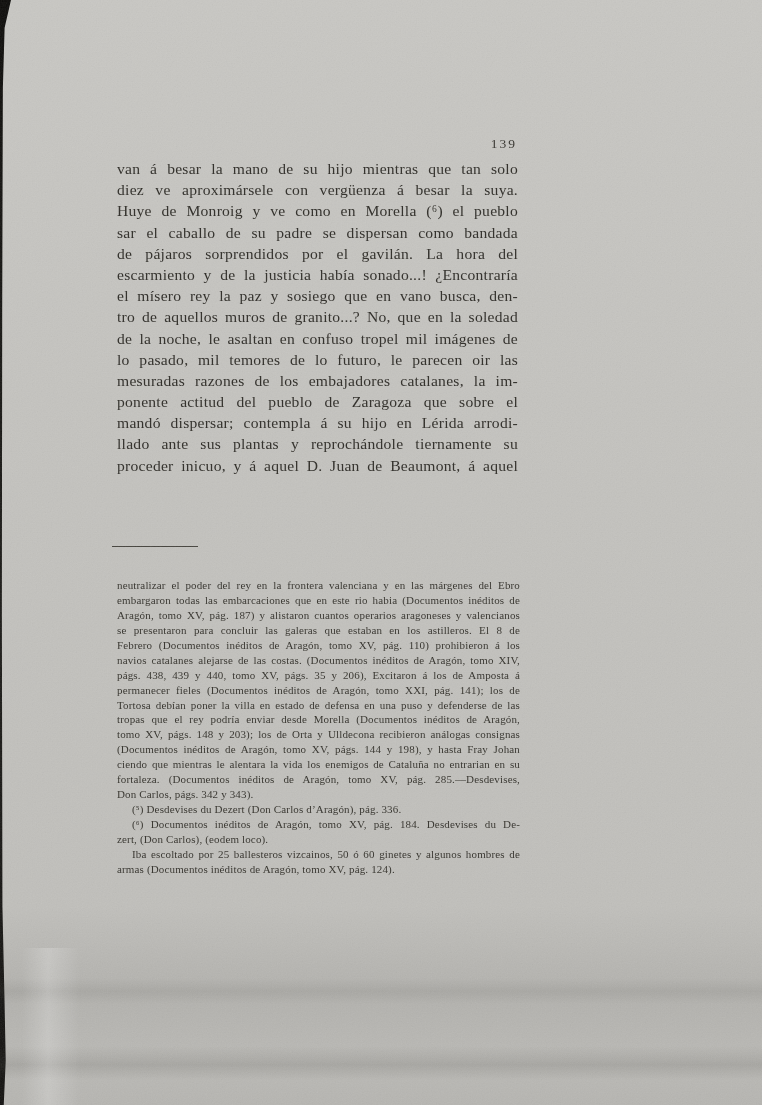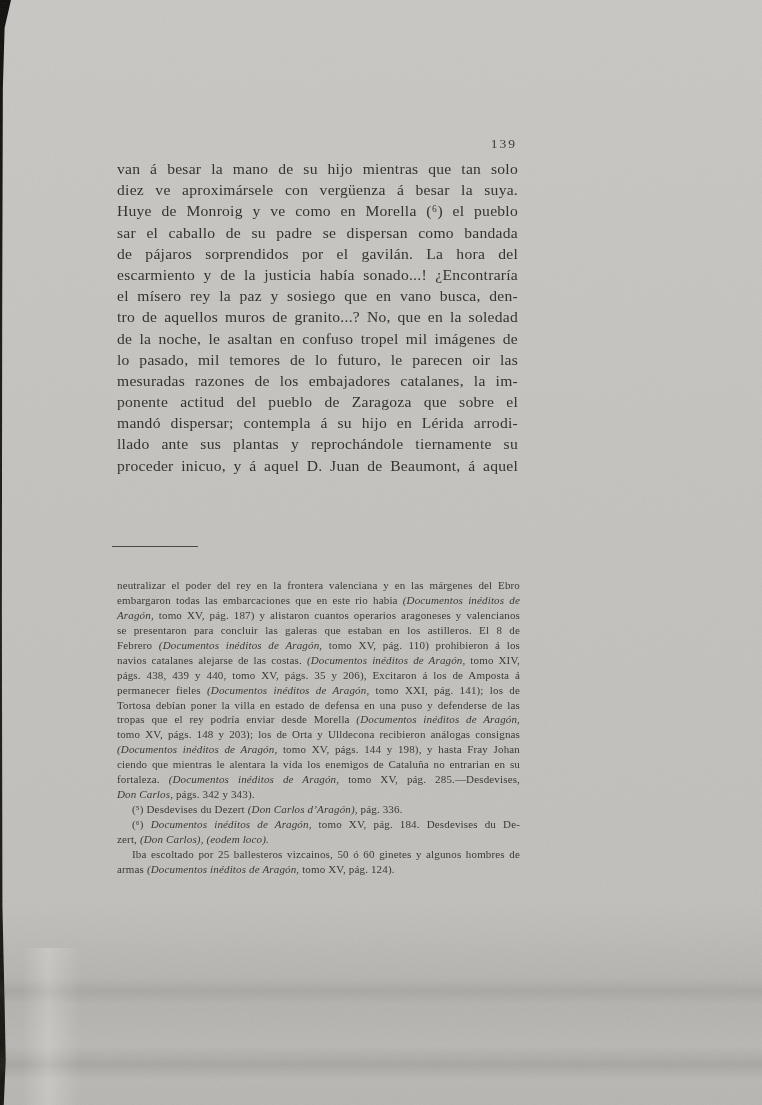--- a/index.html
+++ b/index.html
@@ -44,21 +44,21 @@
   .footnotes{
     position:absolute;left:117px;top:556px;width:403px;
     font-size:11px;letter-spacing:.15px;color:#34322c;margin-top:22px;
   }
   .footnotes .fn-line{
     height:14.95px;line-height:14.95px;white-space:nowrap;
     text-align:right;text-align-last:left;
   }
   .footnotes .fn-line.just{text-align:justify;text-align-last:justify;}
   .footnotes .fn-line.ind{padding-left:15px;}
-  .footnotes .it{font-style:italic;}
+  .footnotes .it{}
   
   .grain{position:absolute;left:0;top:0;pointer-events:none;}
 </style>
 </head>
 <body>
 
 <div id="scan">
   <div class="edge"></div>
   <div class="band-a"></div>
   <div class="band-b"></div>

